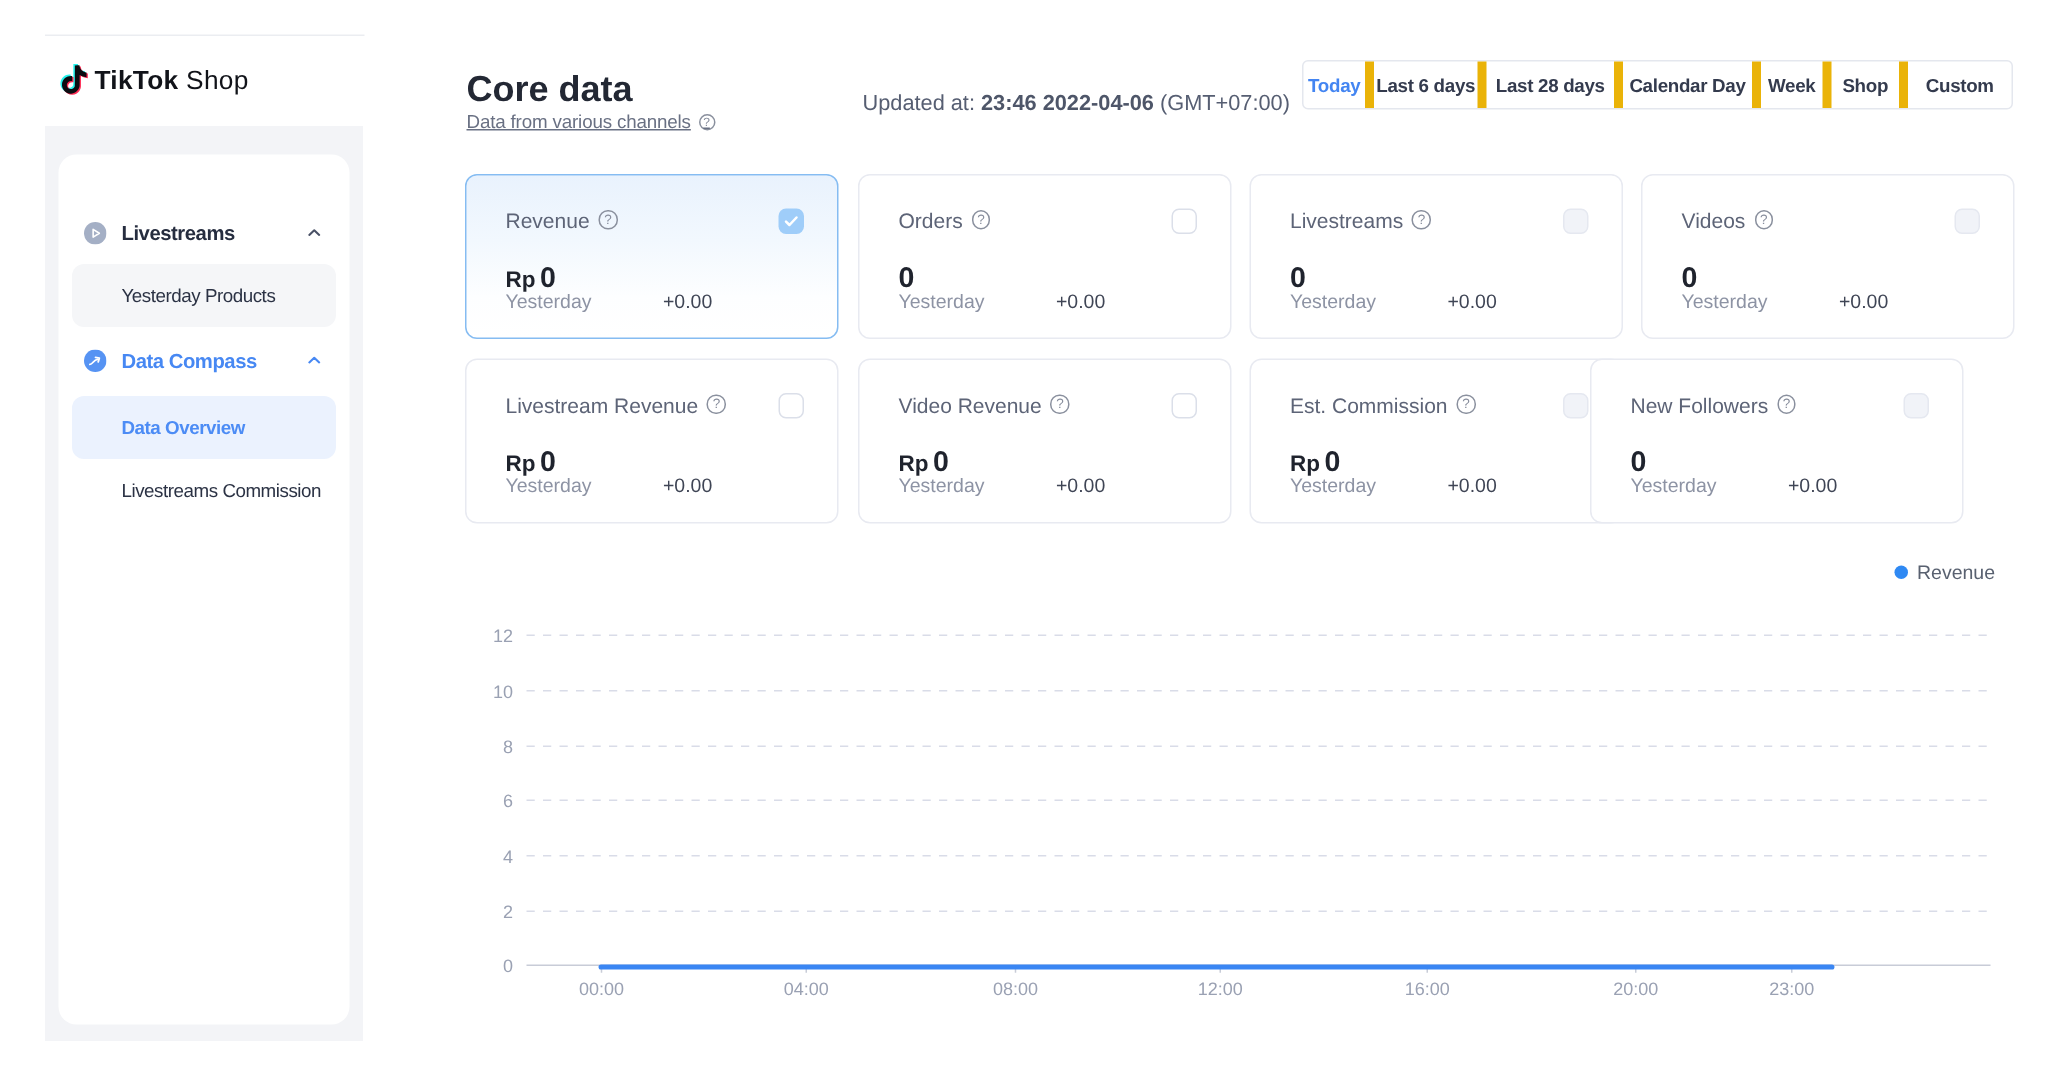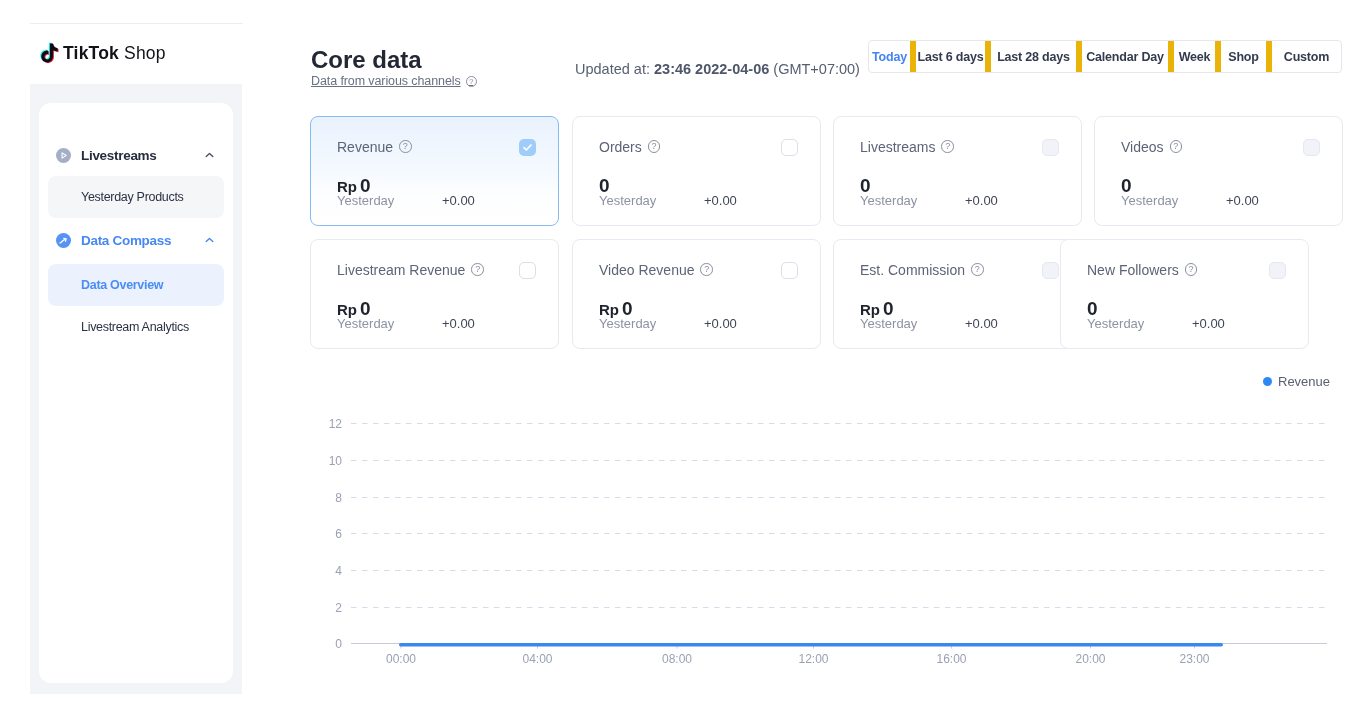--- a/index.html
+++ b/index.html
@@ -90,21 +90,21 @@
         <circle cx="8" cy="8" r="8" fill="#5693f3"></circle>
         <path d="M4.2 10.6 C6.2 10.6 6.8 7.2 9.6 7.0" fill="none" stroke="#fff" stroke-width="1.3" stroke-linecap="round"></path>
         <path d="M8.2 5.6 L10.9 6.2 L10.1 8.8" fill="none" stroke="#fff" stroke-width="1.3" stroke-linecap="round" stroke-linejoin="round"></path>
       </svg>
     <span class="txt1" style="color:#4788f3;">Data Compass</span>
     <svg class="caret" width="9" height="6" viewBox="0 0 9 6">
         <path d="M1.2 4.6 L4.5 1.5 L7.8 4.6" fill="none" stroke="#4788f3" stroke-width="1.4" stroke-linecap="round" stroke-linejoin="round"></path>
       </svg>
   </div>
   <div class="mrow" style="top:203px;">
-    <span class="sub">Livestream Analytics</span>
+    <span class="sub">Livestreams Commission</span>
   </div>
 </div>
 
 <div id="coredata" class="abs">Core data</div>
 <div id="subtitle" class="abs">Data from various channels <span class="qm">?</span></div>
 <div id="updated" class="abs">Updated at: <b>23:46 2022-04-06</b> (GMT+07:00)</div>
 
 <div id="tabs" class="abs">
   <div class="tab active" style="width:47px;">Today</div>
   <div class="tab" style="width:75px;">Last 6 days</div>

